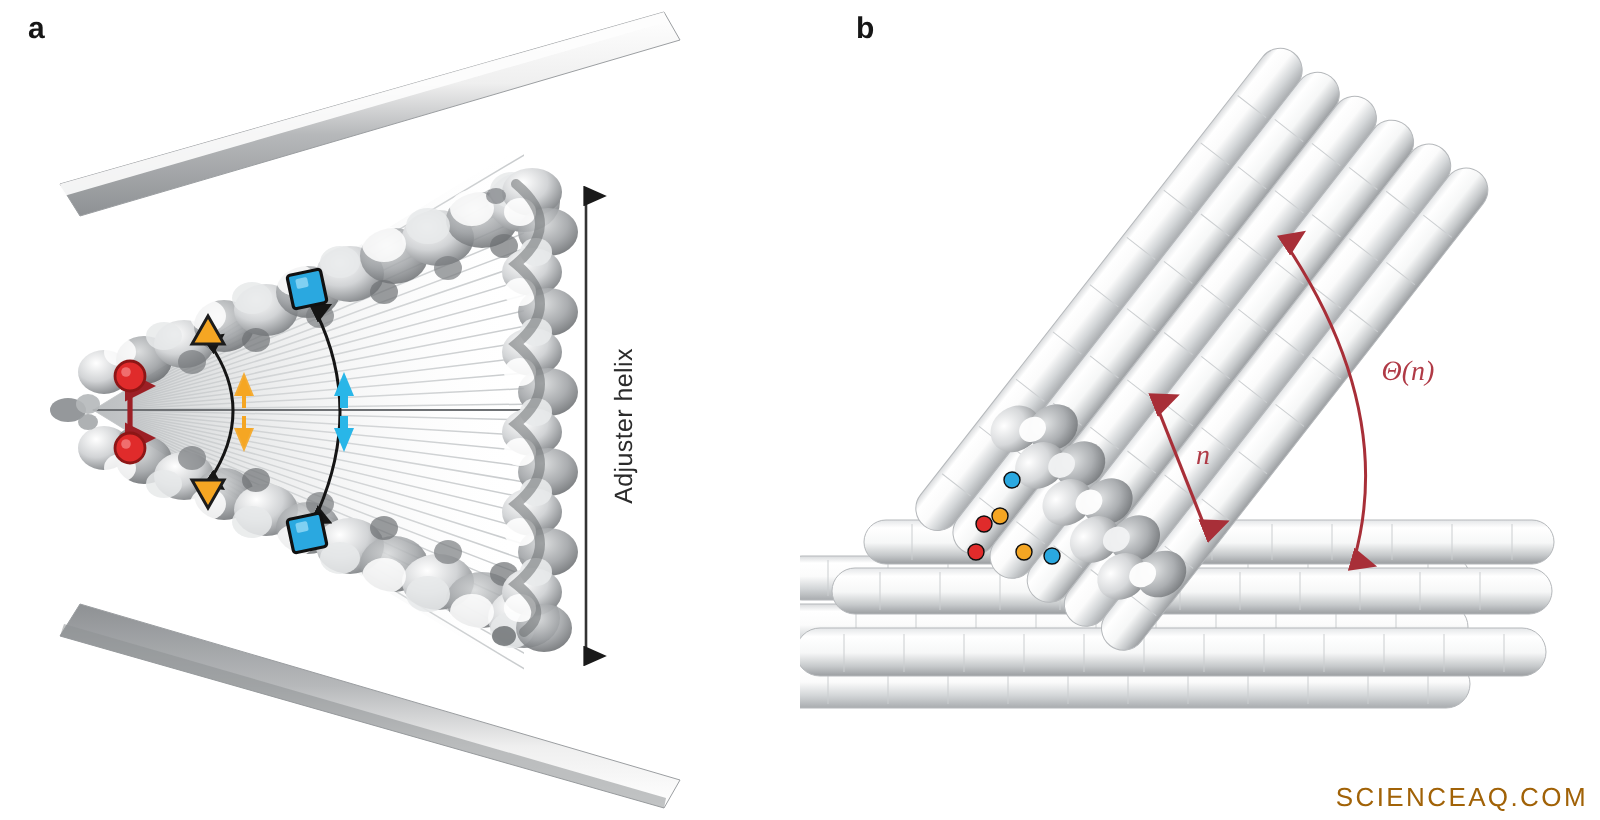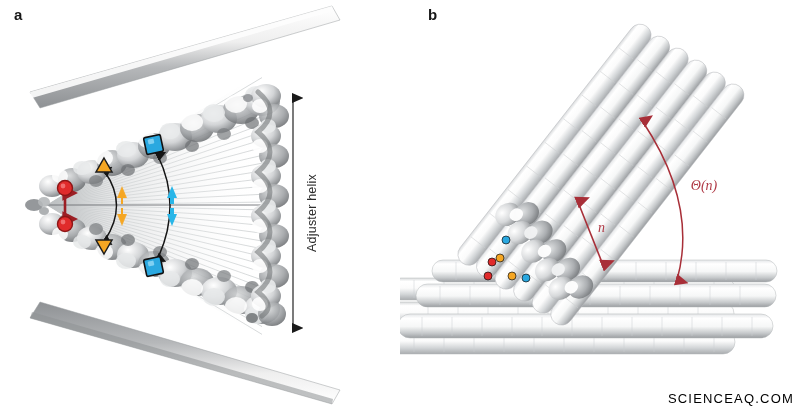--- a/index.html
+++ b/index.html
@@ -65,21 +65,21 @@
     font-size: 14px;
     fill: #b03a46;
   }
   .watermark {
     position: absolute;
     right: 6px;
     bottom: 4px;
     font-family: "Liberation Sans", sans-serif;
     font-size: 13px;
     letter-spacing: 1.2px;
-    color: #000000;
+    color: #a16207;
     user-select: none;
   }
 </style>
 </head>
 <body>
 
 <div id="figure">
 
   <div class="panel" id="panel-a">
 

